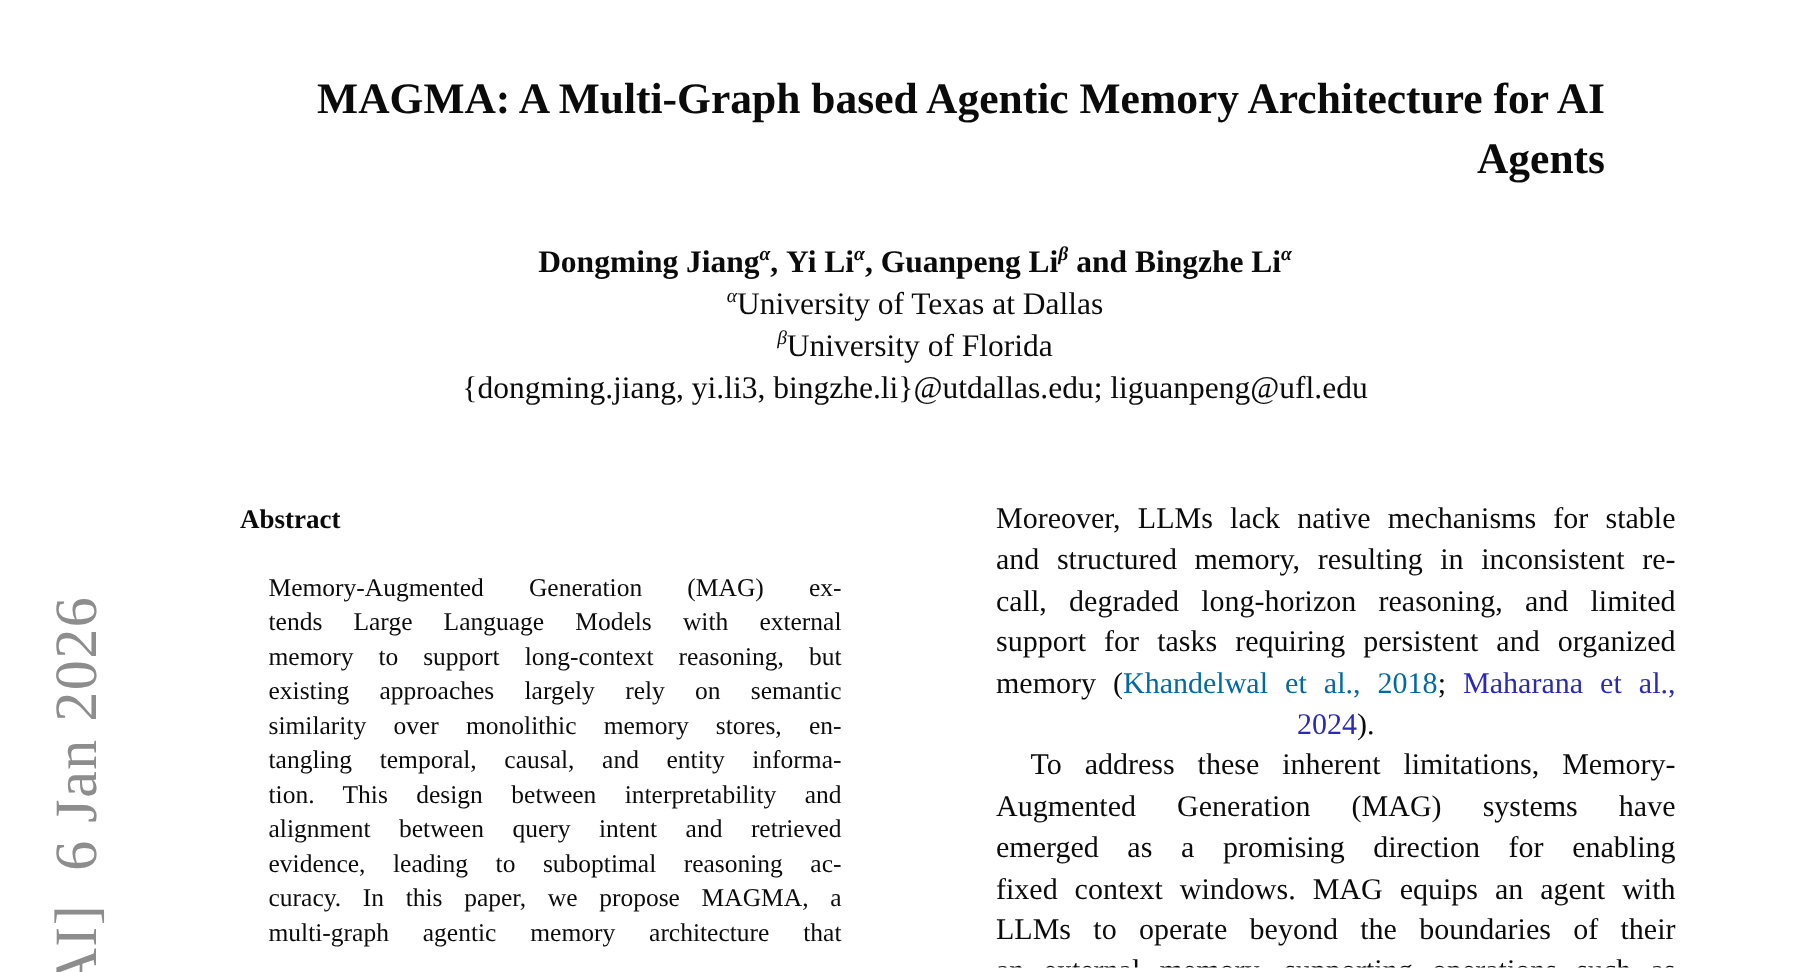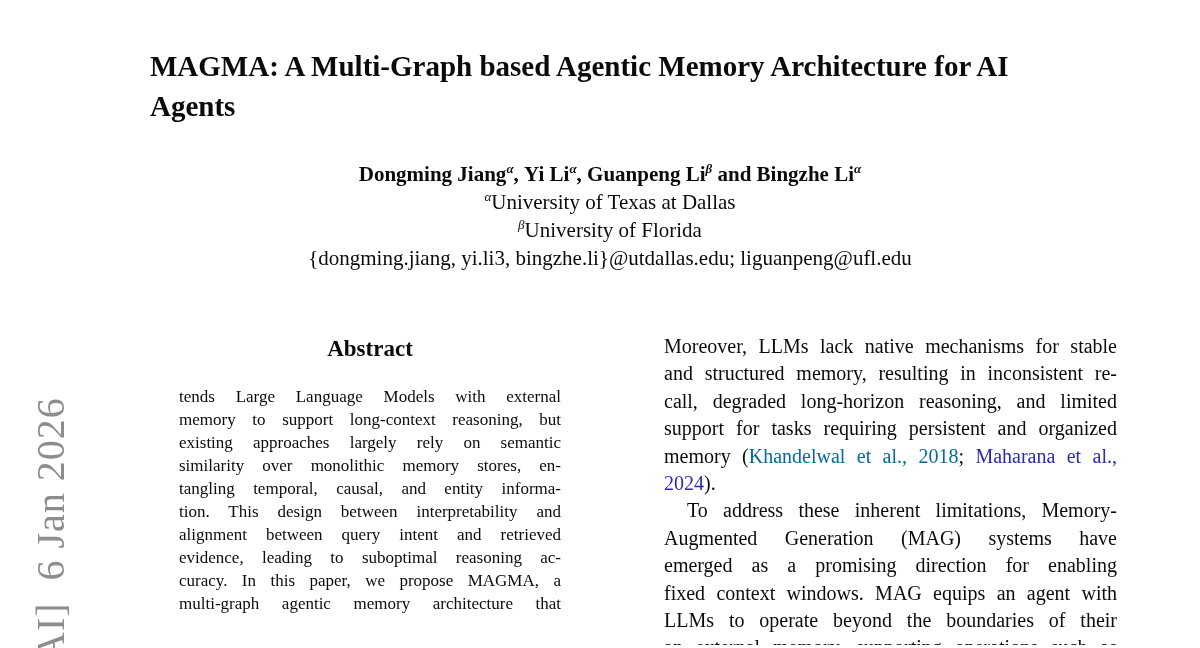--- a/index.html
+++ b/index.html
@@ -22,21 +22,21 @@
     font-size:40px;
     line-height:1.1;
     letter-spacing:1px;
     white-space:pre;
   }
 
   
   .title-block {
     position:absolute;
     left:150px; top:46px; width:920px;
-    text-align:left;
+    text-align:right;
     font-weight:700;
     font-size:29px;
     line-height:40px;
   }
   .authors-block {
     position:absolute;
     left:110px; top:160px; width:1000px;
     text-align:center;
     font-size:21px;
     line-height:28px;
@@ -49,23 +49,23 @@
     vertical-align:super;
   }
   .affil-line, .contact-line { font-weight:400; }
 
   
   .col-left {
     position:absolute;
     left:160px; top:336px; width:420px;
   }
   .abstract-heading {
-    text-align:center;
+    text-align:left;
     font-weight:700;
-    font-size:23px;
+    font-size:18px;
     font-family:Liberation Serif, serif;
   }
   .abstract-body {
     margin:23px auto 0 auto;
     width:382px;
     font-size:17px;
     line-height:23px;
   }
   .aline {
     text-align:justify;
@@ -77,21 +77,21 @@
     position:absolute;
     left:620px; top:333px; width:453px;
     font-size:20px;
     line-height:27.4px;
     margin-left:44px;
   }
   .rline {
     text-align:justify;
     text-align-last:justify;
   }
-  .rline.noju { text-align:left; text-align-last:auto; }
+  .rline.noju { text-align:center; text-align-last:auto; }
   .rline.indent { text-indent:23px; }
   .rline.clipped { height:11px; overflow:hidden; }
   .cite { }
 </style>
 </head>
 <body style="background: rgb(255, 255, 255); color: rgb(11, 11, 11);">
 
 <div class="watermark" style="color: rgb(141, 141, 141);">AI]  6 Jan 2026</div>
 
 <div class="title-block">
@@ -102,20 +102,21 @@
 <div class="authors-block">
   <div class="authors-line"><span>Dongming Jiang</span><sup class="gsup">α</sup>, <span>Yi Li</span><sup class="gsup">α</sup>, <span>Guanpeng Li</span><sup class="gsup">β</sup> and <span>Bingzhe Li</span><sup class="gsup">α</sup></div>
   <div class="affil-line"><sup class="gsup">α</sup>University of Texas at Dallas</div>
   <div class="affil-line"><sup class="gsup">β</sup>University of Florida</div>
   <div class="contact-line">{dongming.jiang, yi.li3, bingzhe.li}@utdallas.edu; liguanpeng@ufl.edu</div>
 </div>
 
 <div class="col-left">
   <div class="abstract-heading">Abstract</div>
   <div class="abstract-body">
+      <div class="aline">Memory-Augmented Generation (MAG) ex-</div>
       <div class="aline">tends Large Language Models with external</div>
       <div class="aline">memory to support long-context reasoning, but</div>
       <div class="aline">existing approaches largely rely on semantic</div>
       <div class="aline">similarity over monolithic memory stores, en-</div>
       <div class="aline">tangling temporal, causal, and entity informa-</div>
       <div class="aline">tion. This design between interpretability and</div>
       <div class="aline">alignment between query intent and retrieved</div>
       <div class="aline">evidence, leading to suboptimal reasoning ac-</div>
       <div class="aline">curacy. In this paper, we propose MAGMA, a</div>
       <div class="aline">multi-graph agentic memory architecture that</div>

